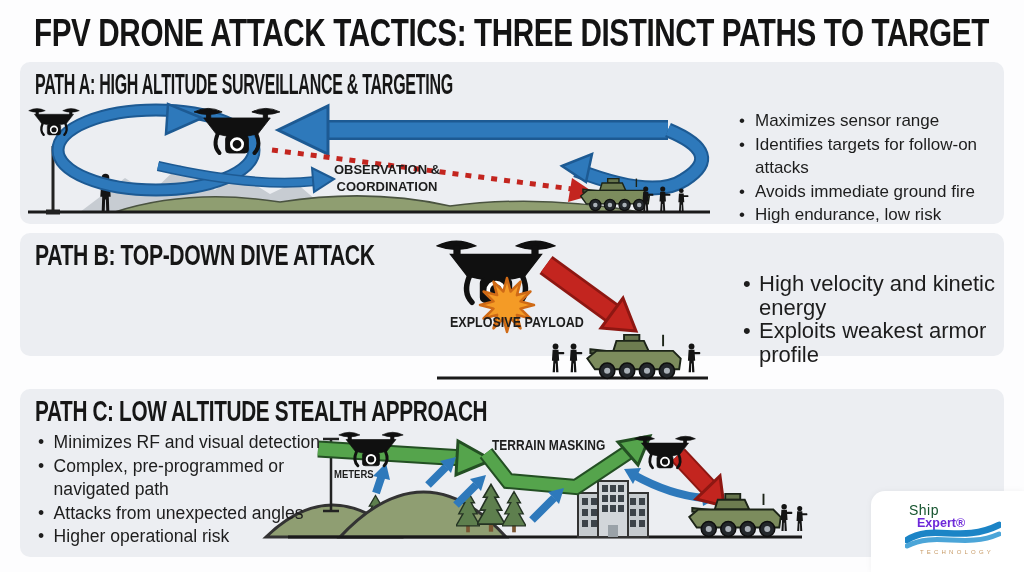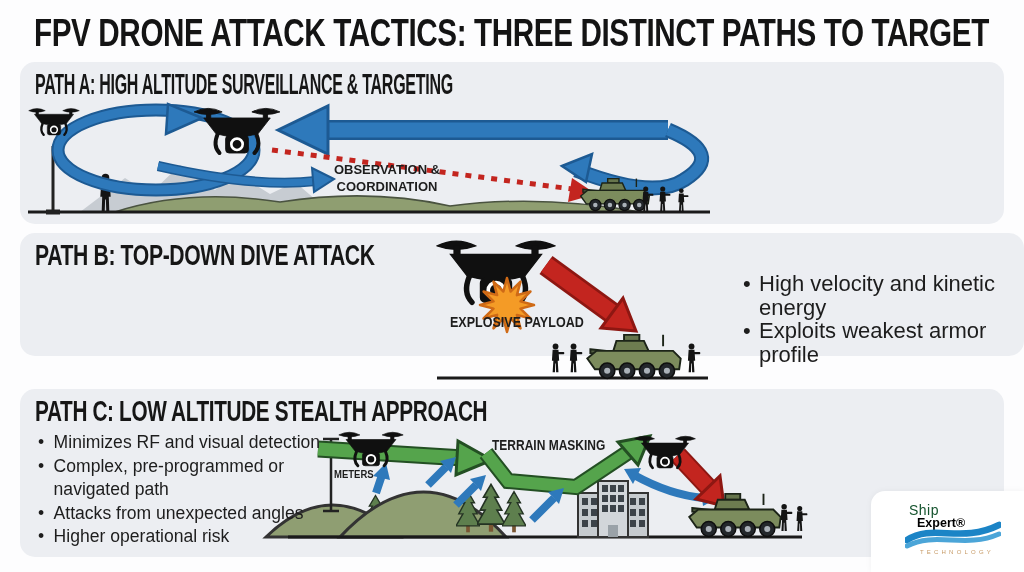--- a/index.html
+++ b/index.html
@@ -1,41 +1,41 @@
 <!DOCTYPE html>
 <html><head>
 <meta charset="utf-8">
 <style>
   html,body{margin:0;padding:0;background:#fff;}
   .canvas{position:relative;width:1024px;height:572px;background:#fdfdfe;overflow:hidden;
           font-family:"Liberation Sans","DejaVu Sans",sans-serif;color:#1b1b1b;}
   .title{position:absolute;left:34px;top:12px;font-size:38px;font-weight:bold;letter-spacing:-0.5px;color:#141414;}
   [data-fit-width]{display:inline-block;transform-origin:left top;white-space:nowrap;}
-  .section{position:absolute;left:20px;width:984px;background:#eceef2;border-radius:15px;}
+  .section{position:absolute;left:20px;width:984px;background:#eceef2;border-radius:10px;}
   .sec-a{top:62px;height:162px;}
-  .sec-b{top:233px;height:123px;padding-left:20px;}
+  .sec-b{top:233px;height:123px;}
   .sec-c{top:389px;height:168px;}
   .sec-header{position:absolute;left:15px;top:6px;font-size:29px;font-weight:bold;letter-spacing:-0.5px;color:#161616;}
   .illus{position:absolute;left:0;top:0;}
   .bullets{position:absolute;margin:0;padding:0;font-size:18px;color:#1d1d1d;white-space:normal;}
   .bullets li{list-style:none;position:relative;padding-left:17px;line-height:23.6px;white-space:pre-line;}
   .bullets li::before{content:"\2022";position:absolute;left:1px;top:0;}
   .bullets-a{left:718px;top:47px;font-size:17px;}
   .bullets-b{left:722px;top:39px;font-size:22px;}
   .bullets-c{left:17px;top:42px;font-size:18px;}
   .diagram-label{position:absolute;font-weight:bold;color:#1d1d1d;text-align:center;}
   .lbl-obs{left:311px;top:99px;width:112px;font-size:13px;line-height:17px;}
   .lbl-kinetic{left:572px;top:22px;width:145px;font-size:15.5px;line-height:17.5px;}
   .lbl-payload{left:430px;top:81px;font-size:14.5px;}
   .lbl-terrain{left:472px;top:47px;font-size:15.5px;}
   .lbl-meters{left:314px;top:80px;font-size:10px;}
   .logo-card{position:absolute;left:871px;top:491px;width:153px;height:81px;background:#ffffff;
              border-radius:14px 0 0 0;box-shadow:0 0 6px rgba(0,0,0,0.05);}
   .logo-ship{position:absolute;left:38px;top:11px;font-size:14px;color:#14532d;letter-spacing:0.5px;}
-  .logo-expert{position:absolute;left:46px;top:25px;font-size:12.5px;font-weight:bold;color:#000000;}
+  .logo-expert{position:absolute;left:46px;top:25px;font-size:12.5px;font-weight:bold;color:#6d28d9;}
   .logo-wave{position:absolute;left:34px;top:30px;}
   .logo-tech{position:absolute;left:36px;top:58px;width:100px;font-size:6px;letter-spacing:3.2px;color:#c79a66;text-align:center;}
 </style>
 </head>
 <body>
 
 <svg width="0" height="0" style="position:absolute" aria-hidden="true">
   <defs>
     <symbol id="sym-drone" viewBox="0 0 100 64">
       <g fill="#101010" stroke="#101010">
@@ -136,20 +136,26 @@
       <use href="#sym-drone" x="8" y="44" width="52" height="33"></use>
       <use href="#sym-drone" x="173" y="42" width="88" height="56"></use>
       <use href="#sym-tank" x="558" y="116" width="74" height="36"></use>
       <use href="#sym-soldier" x="620" y="124" width="14" height="27"></use>
       <use href="#sym-soldier" x="637" y="124" width="14" height="27"></use>
       <use href="#sym-soldier" x="656" y="126" width="13" height="25"></use>
     </svg>
 
     <div class="diagram-label lbl-obs">OBSERVATION &amp; COORDINATION</div>
 
+    <ul class="bullets bullets-a" data-fit-width="272">
+      <li>Maximizes sensor range</li>
+      <li>Identifies targets for follow-on attacks</li>
+      <li>Avoids immediate ground fire</li>
+      <li>High endurance, low risk</li>
+    </ul>
   </div>
 
   <div class="section sec-b">
     <div class="sec-header" data-fit-width="340" style="transform: scaleX(0.7296);">PATH B: TOP-DOWN DIVE ATTACK</div>
 
     <svg class="illus" width="984" height="157" viewBox="0 0 984 157">
       <line x1="417" y1="145" x2="688" y2="145" stroke="#1a1a1a" stroke-width="3"></line>
       <use href="#sym-drone" x="416" y="2" width="120" height="77"></use>
       <polygon points="514,72 500.5,68.4 510.4,58.5 496.9,62.1 500.5,48.6 490.6,58.5 487,45 483.4,58.5 473.5,48.6 477.1,62.1 463.6,58.5 473.5,68.4 460,72 473.5,75.6 463.6,85.5 477.1,81.9 473.5,95.4 483.4,85.5 487,99 490.6,85.5 500.5,95.4 496.9,81.9 510.4,85.5 500.5,75.6" fill="#f49b26" stroke="#cf6a16" stroke-width="2.5" stroke-linejoin="round"></polygon>
       <g>

